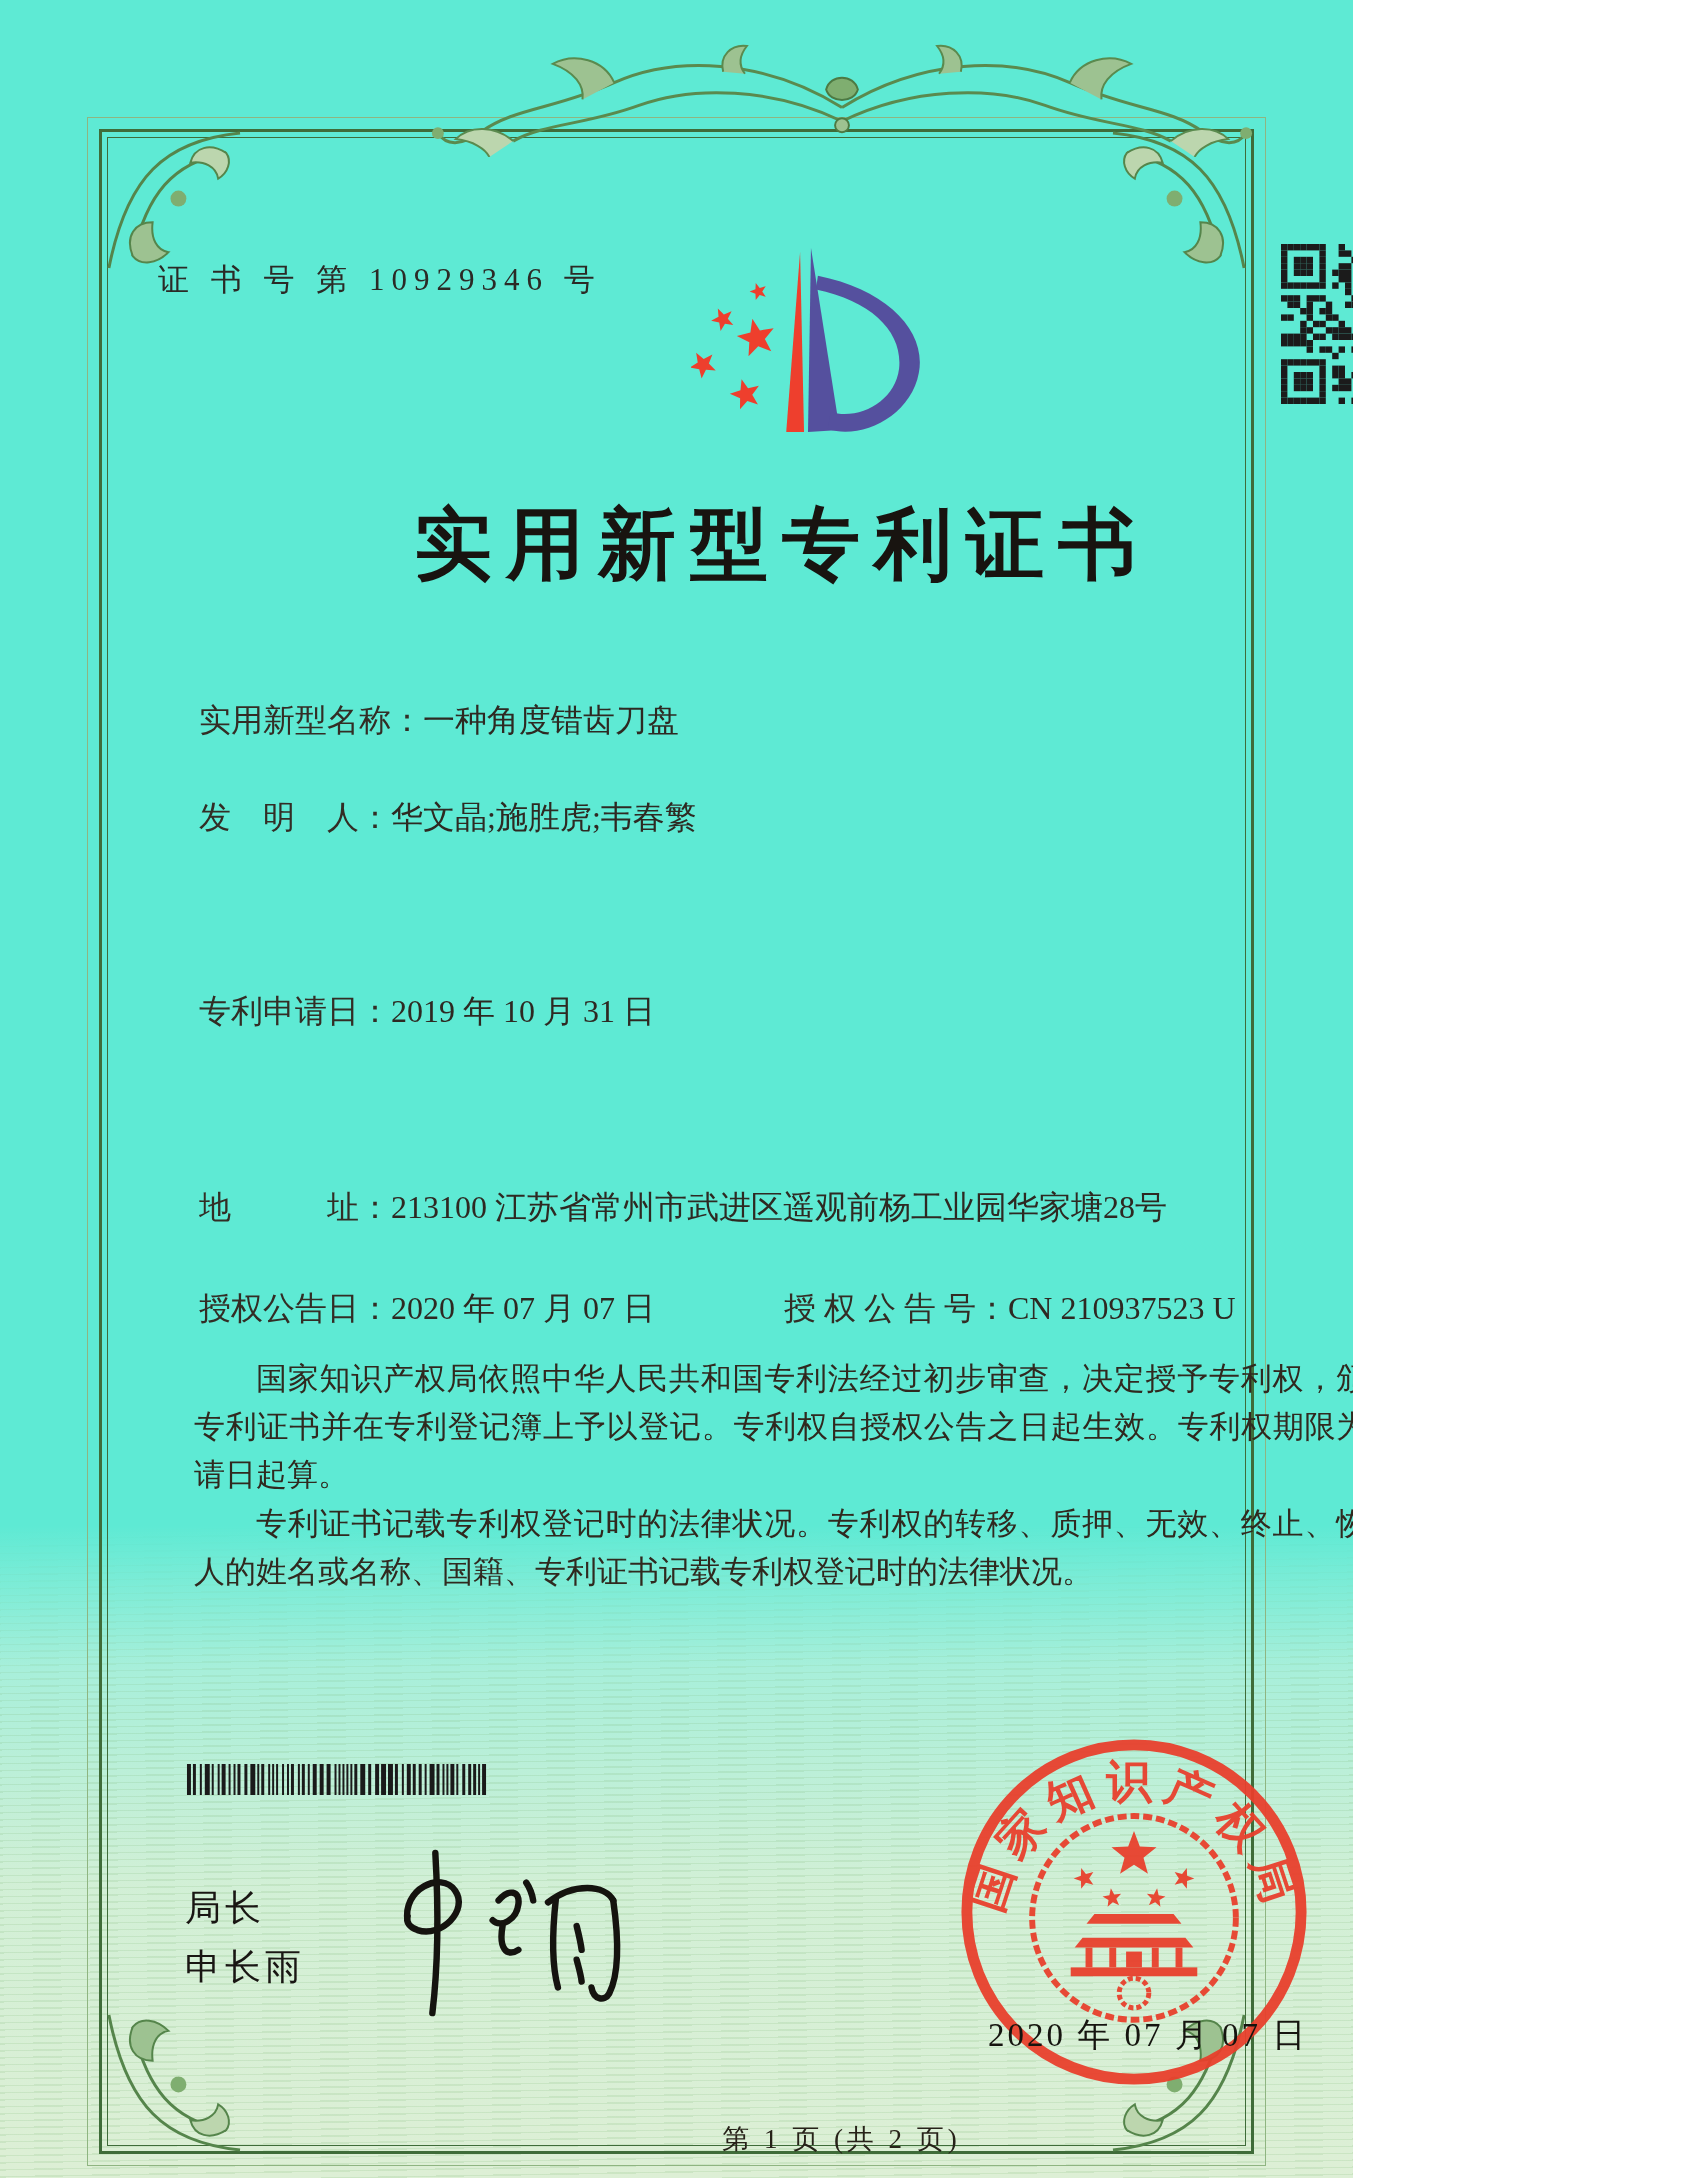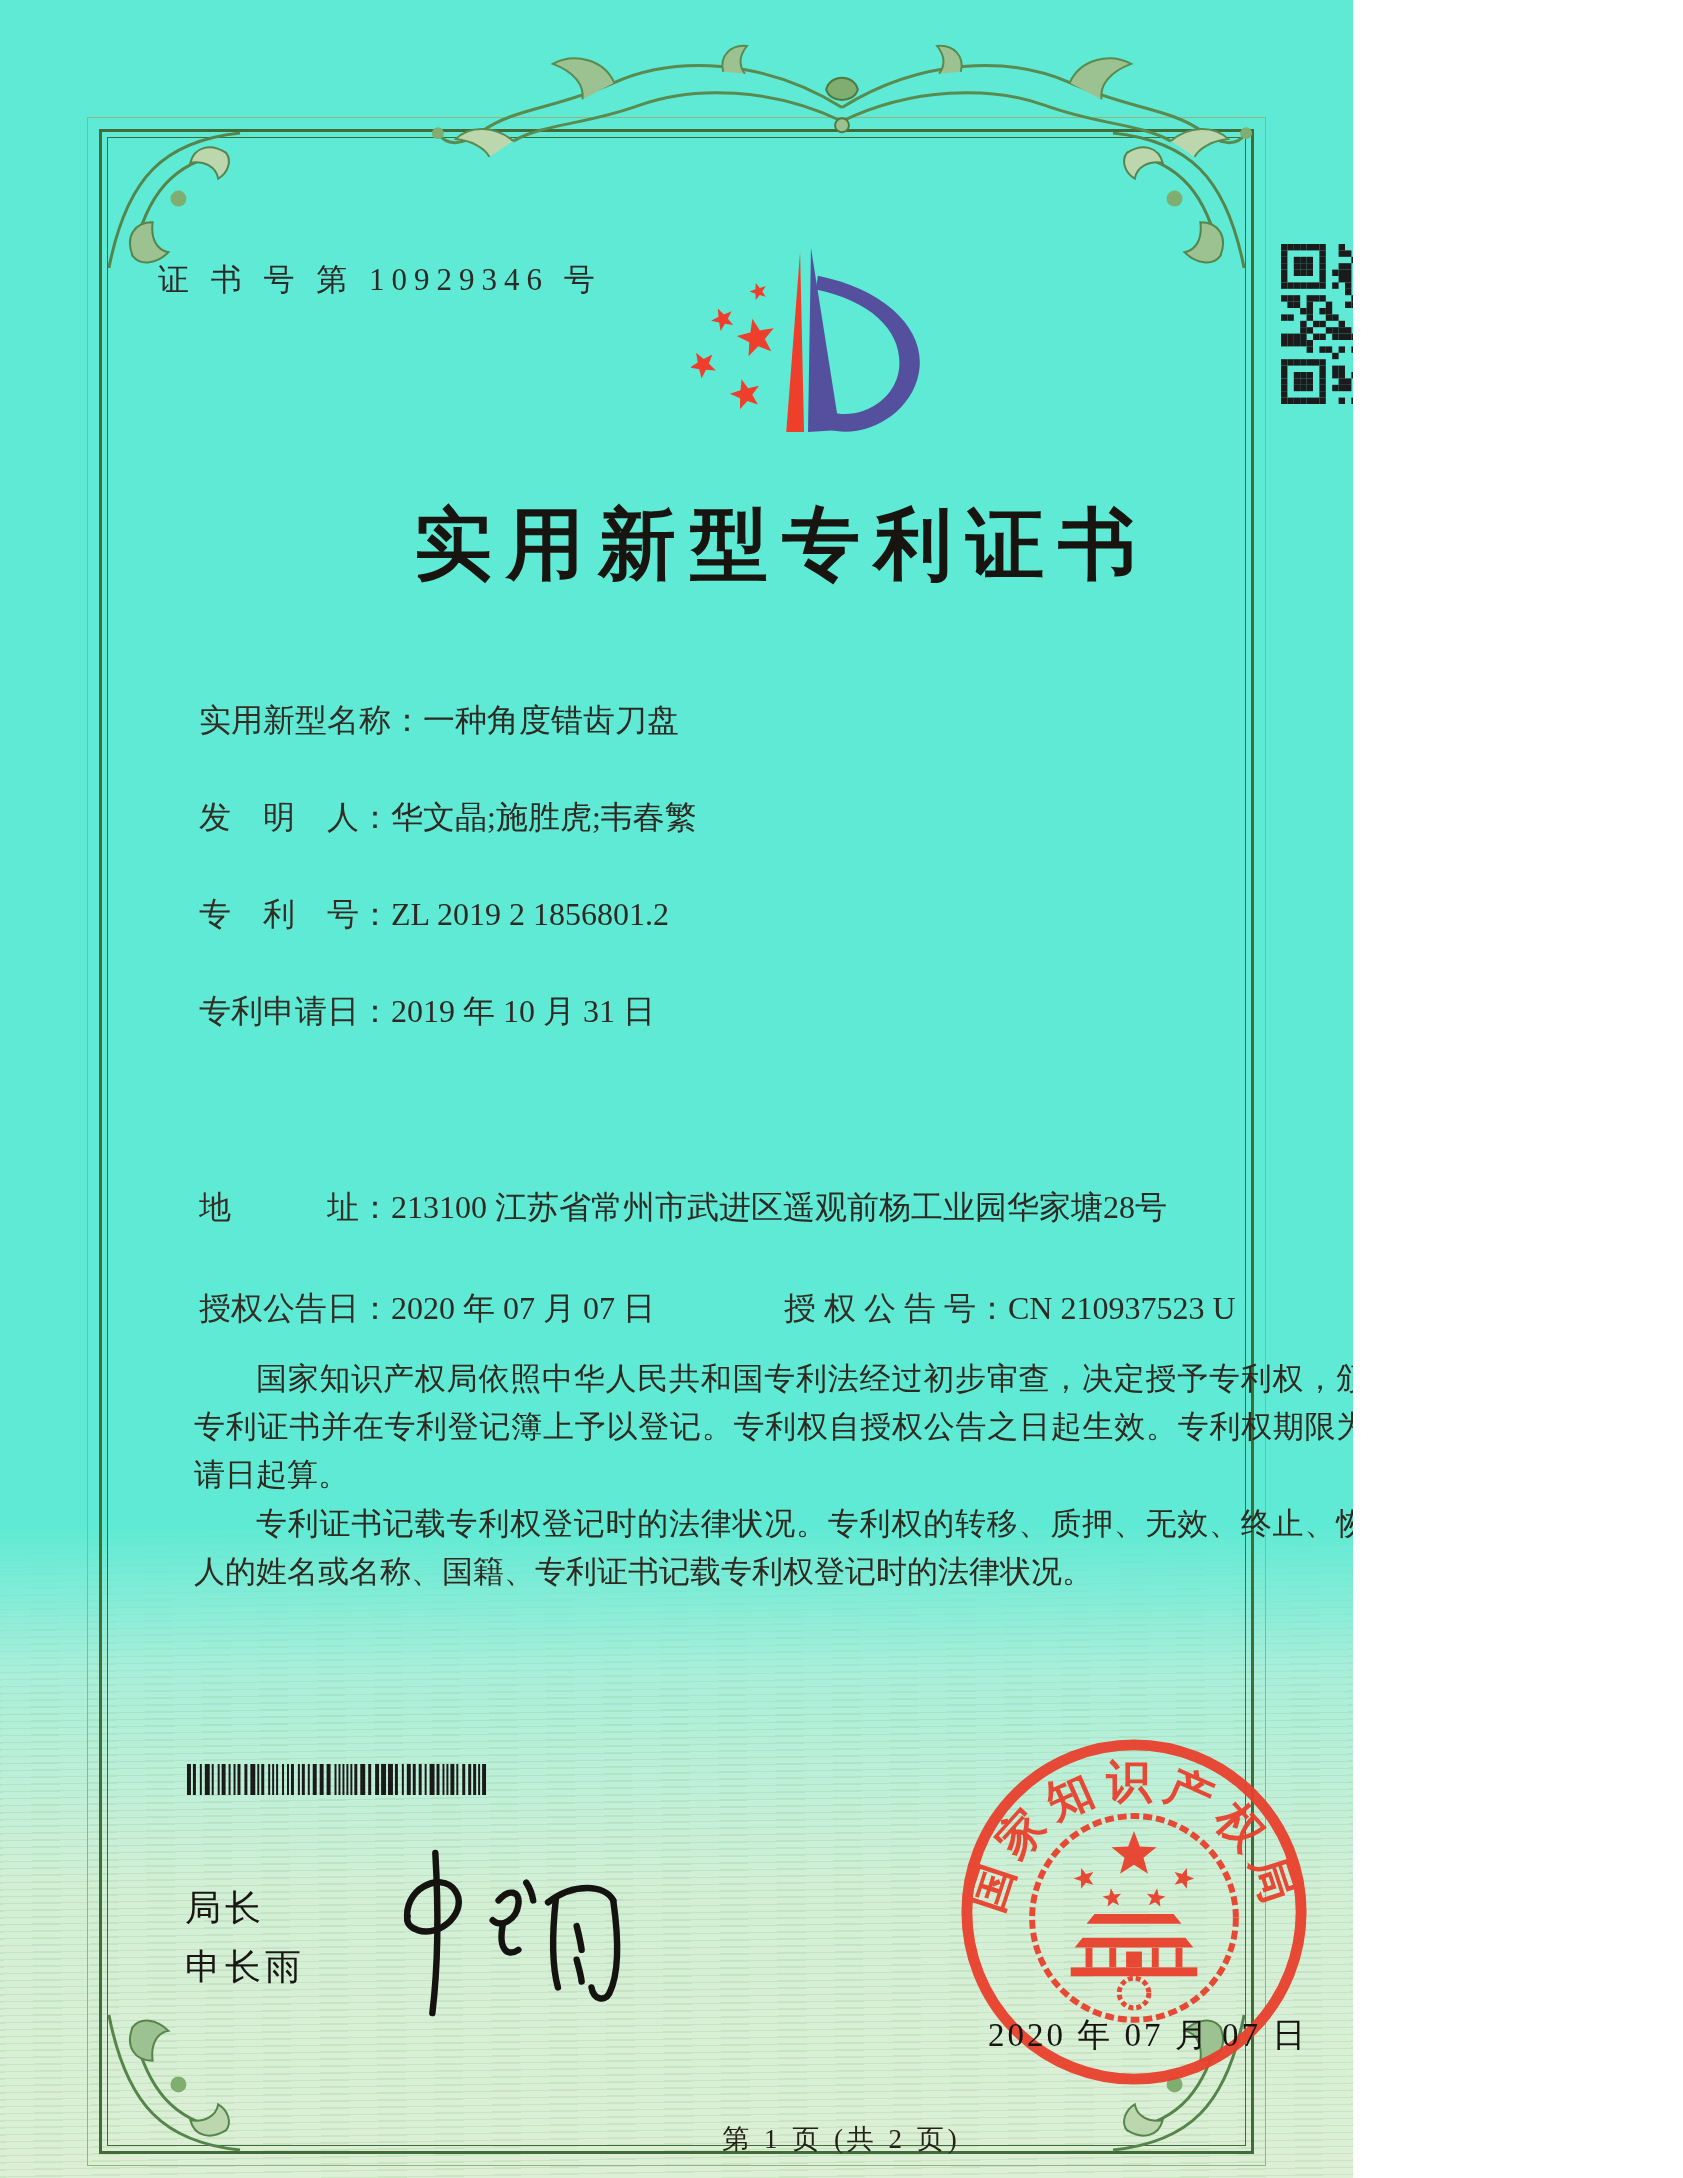--- a/index.html
+++ b/index.html
@@ -441,23 +441,20 @@
     </svg>
 
   <h1 class="doc-title">实用新型专利证书</h1>
 
   <div class="row" style="top:699px">
     <span class="flabel">实用新型名称：</span><span class="fvalue">一种角度错齿刀盘</span>
   </div>
   <div class="row" style="top:796px">
     <span class="flabel">发　明　人：</span><span class="fvalue">华文晶;施胜虎;韦春繁</span>
   </div>
-  <div class="row" style="top:893px">
-    <span class="flabel">专　利　号：</span><span class="fvalue">ZL 2019 2 1856801.2</span>
-  </div>
   <div class="row" style="top:990px">
     <span class="flabel">专利申请日：</span><span class="fvalue">2019 年 10 月 31 日</span>
   </div>
   <div class="row" style="top:1186px">
     <span class="flabel">地　　　址：</span><span class="fvalue">213100 江苏省常州市武进区遥观前杨工业园华家塘28号</span>
   </div>
   <div class="row" style="top:1287px">
     <span class="flabel">授权公告日：</span><span class="fvalue">2020 年 07 月 07 日</span><span class="pair2"><span class="flabel">授 权 公 告 号：</span><span class="fvalue">CN 210937523 U</span></span>
   </div>
 

